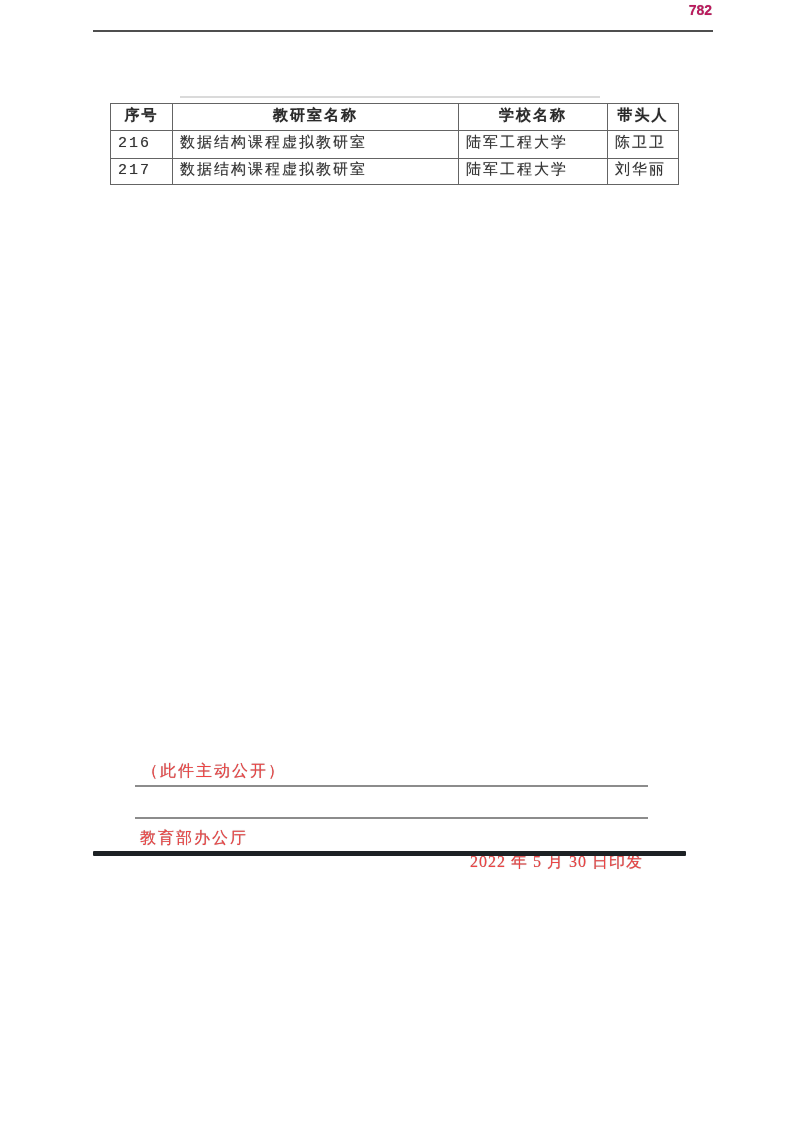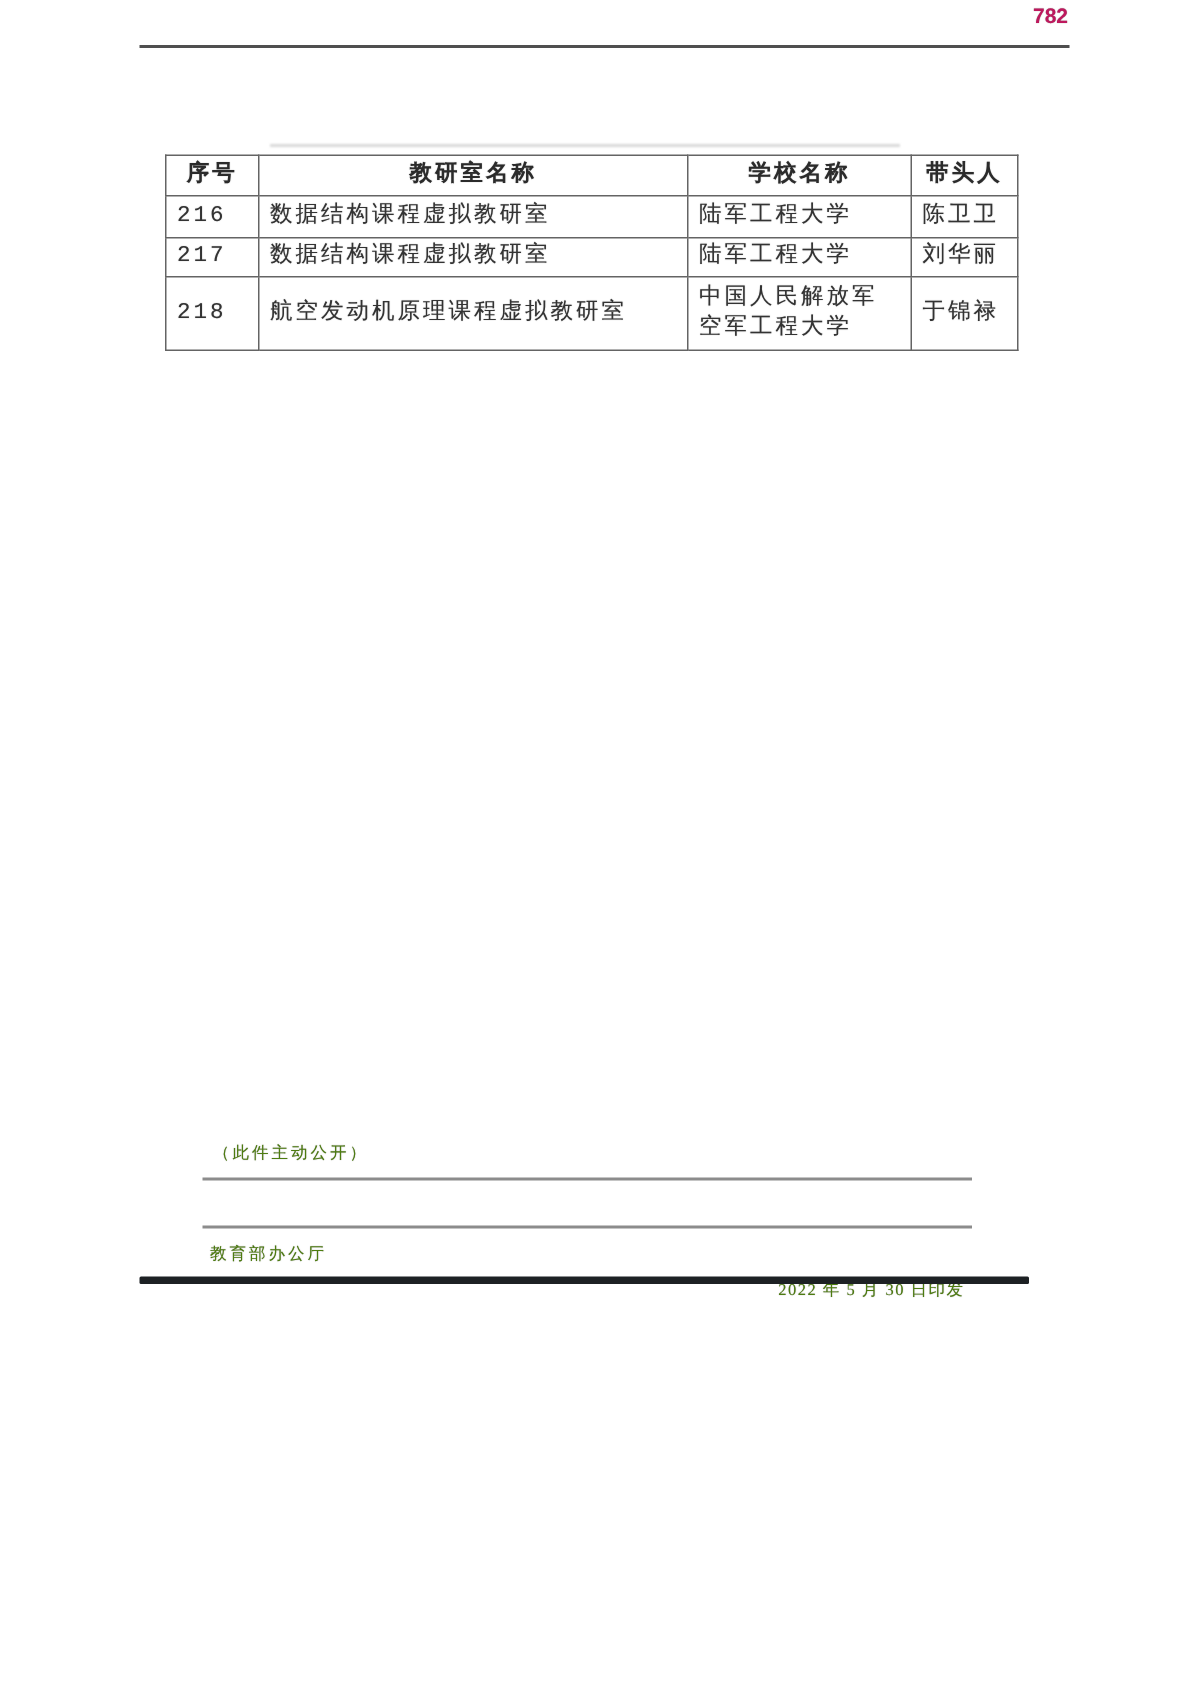--- a/index.html
+++ b/index.html
@@ -65,23 +65,23 @@
   .col-office { width: 286px; }
   .col-school { width: 149px; }
   .col-leader { width: 71px; }
   .row-h  { height: 27px; }
   .row-1  { height: 28px; margin-left: 24px; }
   .row-2  { height: 26px; }
   .row-3  { height: 49px; }
 
   .footer-text {
     position: absolute;
-    font-size: 11px;
+    font-size: 16px;
     letter-spacing: 2px;
-    color: #4d7c0f;
+    color: #ef4444;
   }
   .disclosure   { left: 142px; top: 761px; }
   .distribution { left: 140px; top: 797px; }
   .issuer       { left: 140px; top: 828px; }
   .print-date   { right: 150px; top: 852px; letter-spacing: 1px; text-align: right; }
 
   .thin-rule {
     position: absolute;
     left: 135px;
     width: 513px;
@@ -131,26 +131,20 @@
         <td>数据结构课程虚拟教研室</td>
         <td>陆军工程大学</td>
         <td>陈卫卫</td>
       </tr>
       <tr class="row-2">
         <td>217</td>
         <td>数据结构课程虚拟教研室</td>
         <td>陆军工程大学</td>
         <td>刘华丽</td>
       </tr>
-      <tr class="row-3">
-        <td>218</td>
-        <td>航空发动机原理课程虚拟教研室</td>
-        <td>中国人民解放军空军工程大学</td>
-        <td>于锦禄</td>
-      </tr>
     </tbody>
   </table>
 
   <div class="footer-text disclosure scan-text">（此件主动公开）</div>
 
   <div class="thin-rule thin-rule-1"></div>
 
 
   <div class="thin-rule thin-rule-2"></div>
 

